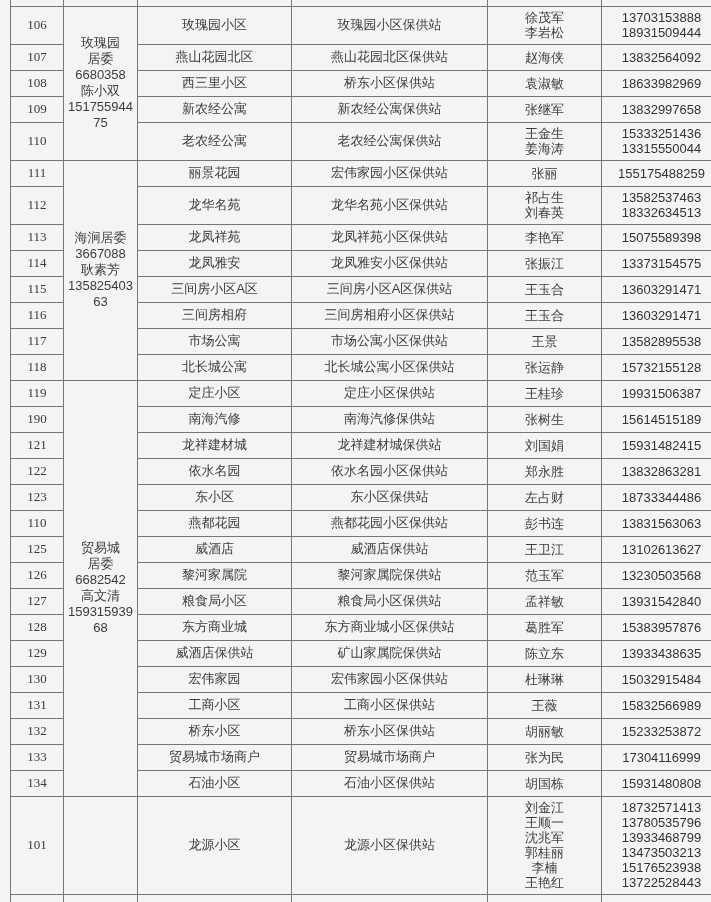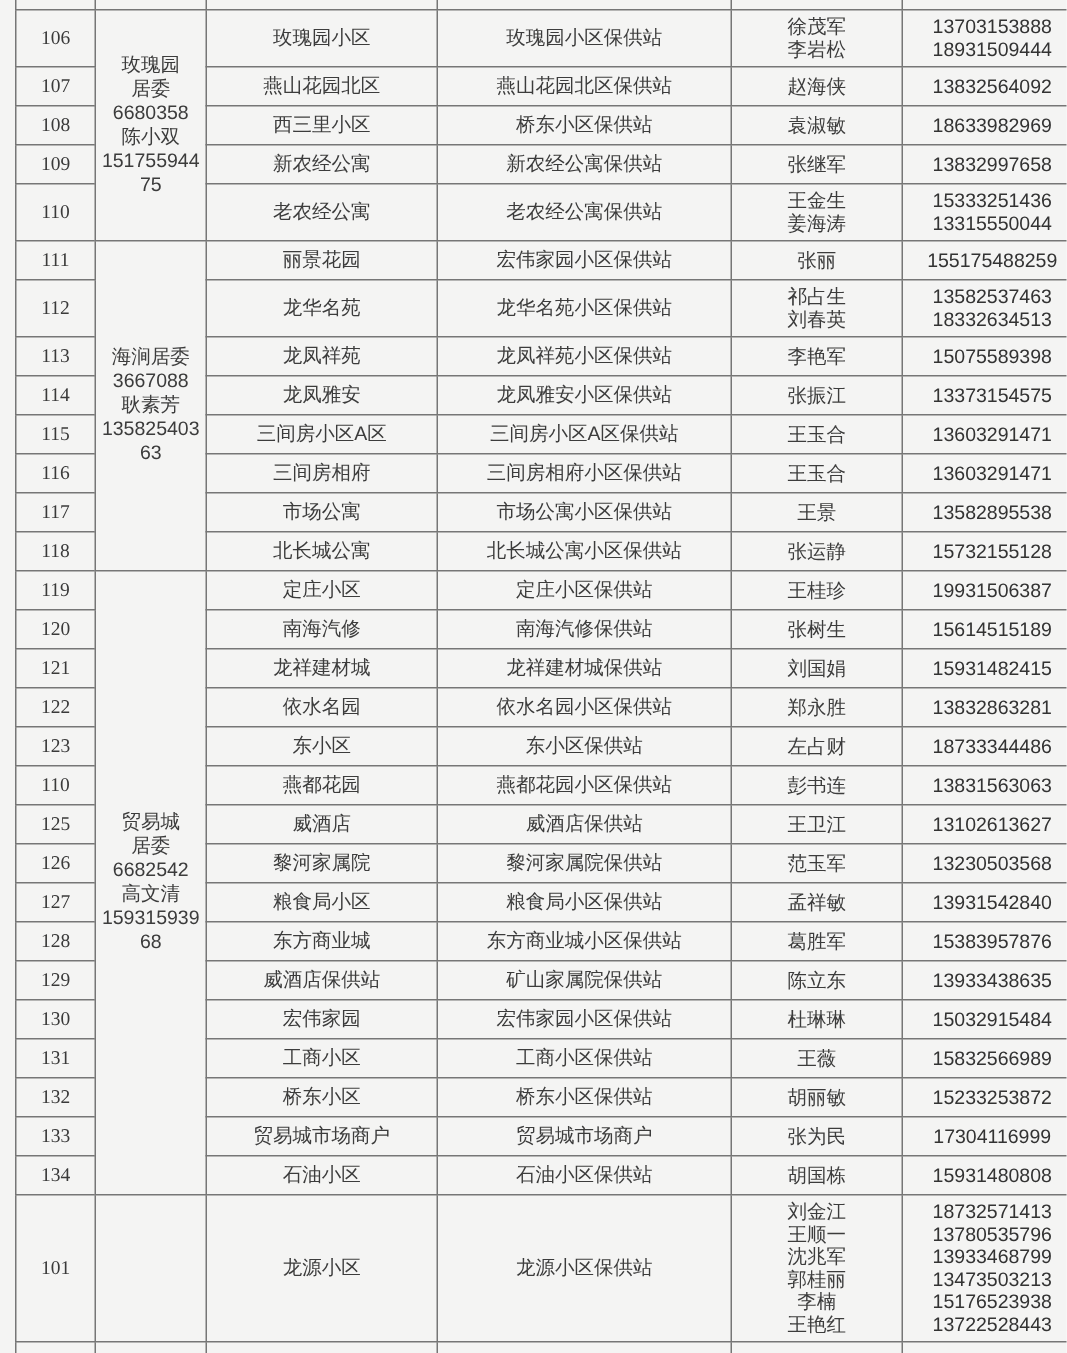--- a/index.html
+++ b/index.html
@@ -247,21 +247,21 @@
           <td>定庄小区</td>
           <td>定庄小区保供站</td>
           <td class="names">
             <div>王桂珍</div>
           </td>
           <td class="phones">
             <div>19931506387</div>
           </td>
         </tr>
         <tr style="height: 26px;">
-          <td class="num">120</td>
+          <td class="num">190</td>
           <td>南海汽修</td>
           <td>南海汽修保供站</td>
           <td class="names">
             <div>张树生</div>
           </td>
           <td class="phones">
             <div>15614515189</div>
           </td>
         </tr>
         <tr style="height: 26px;">

